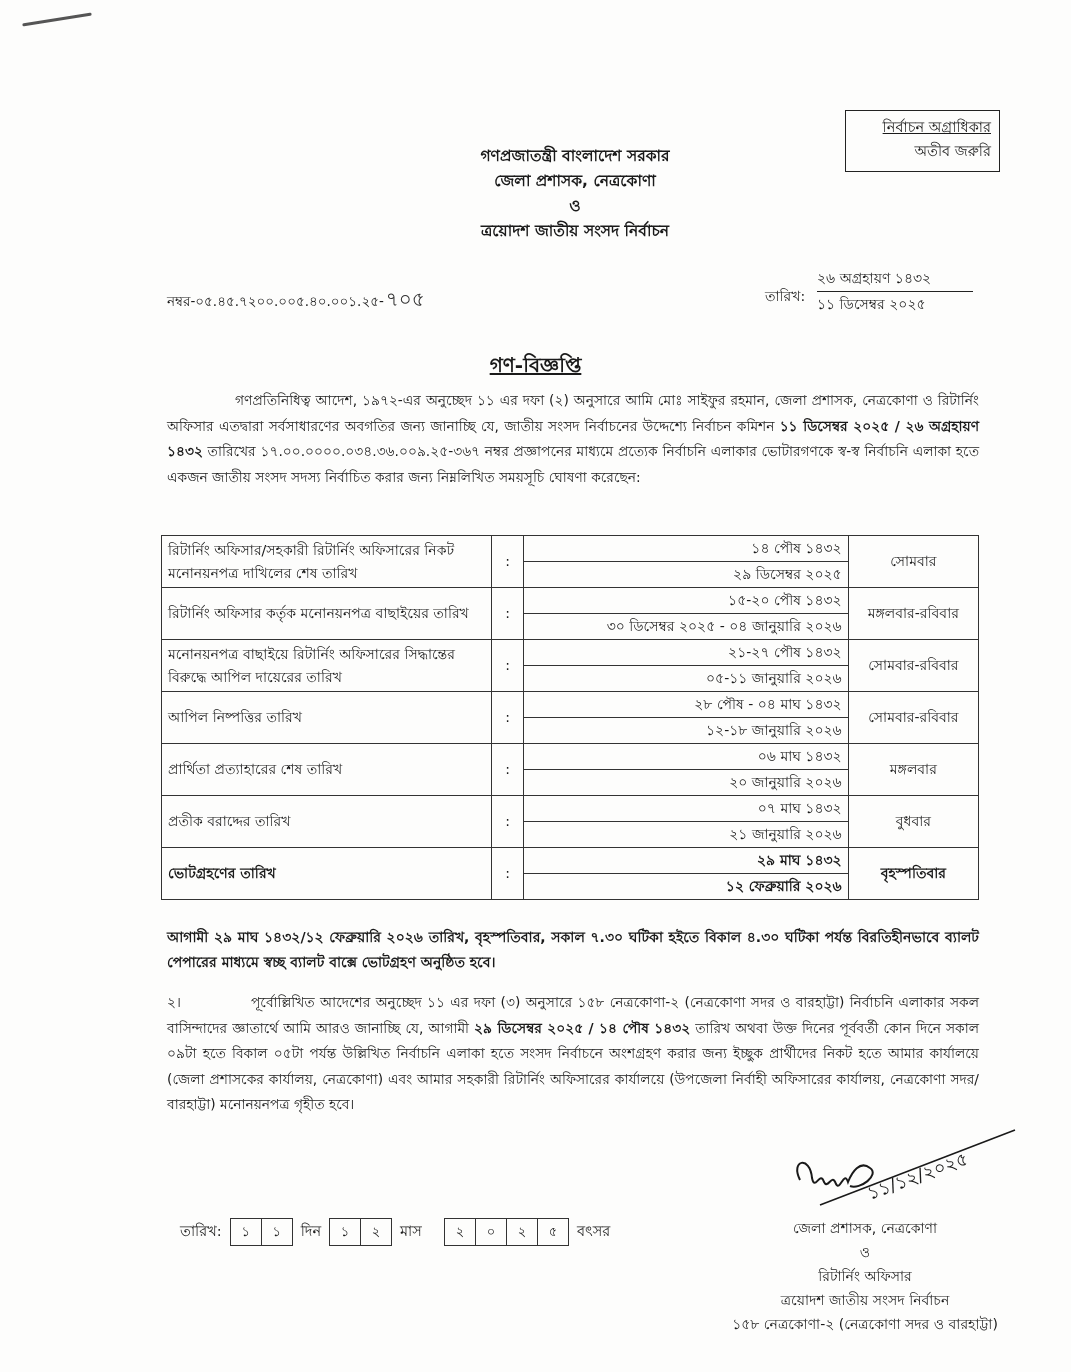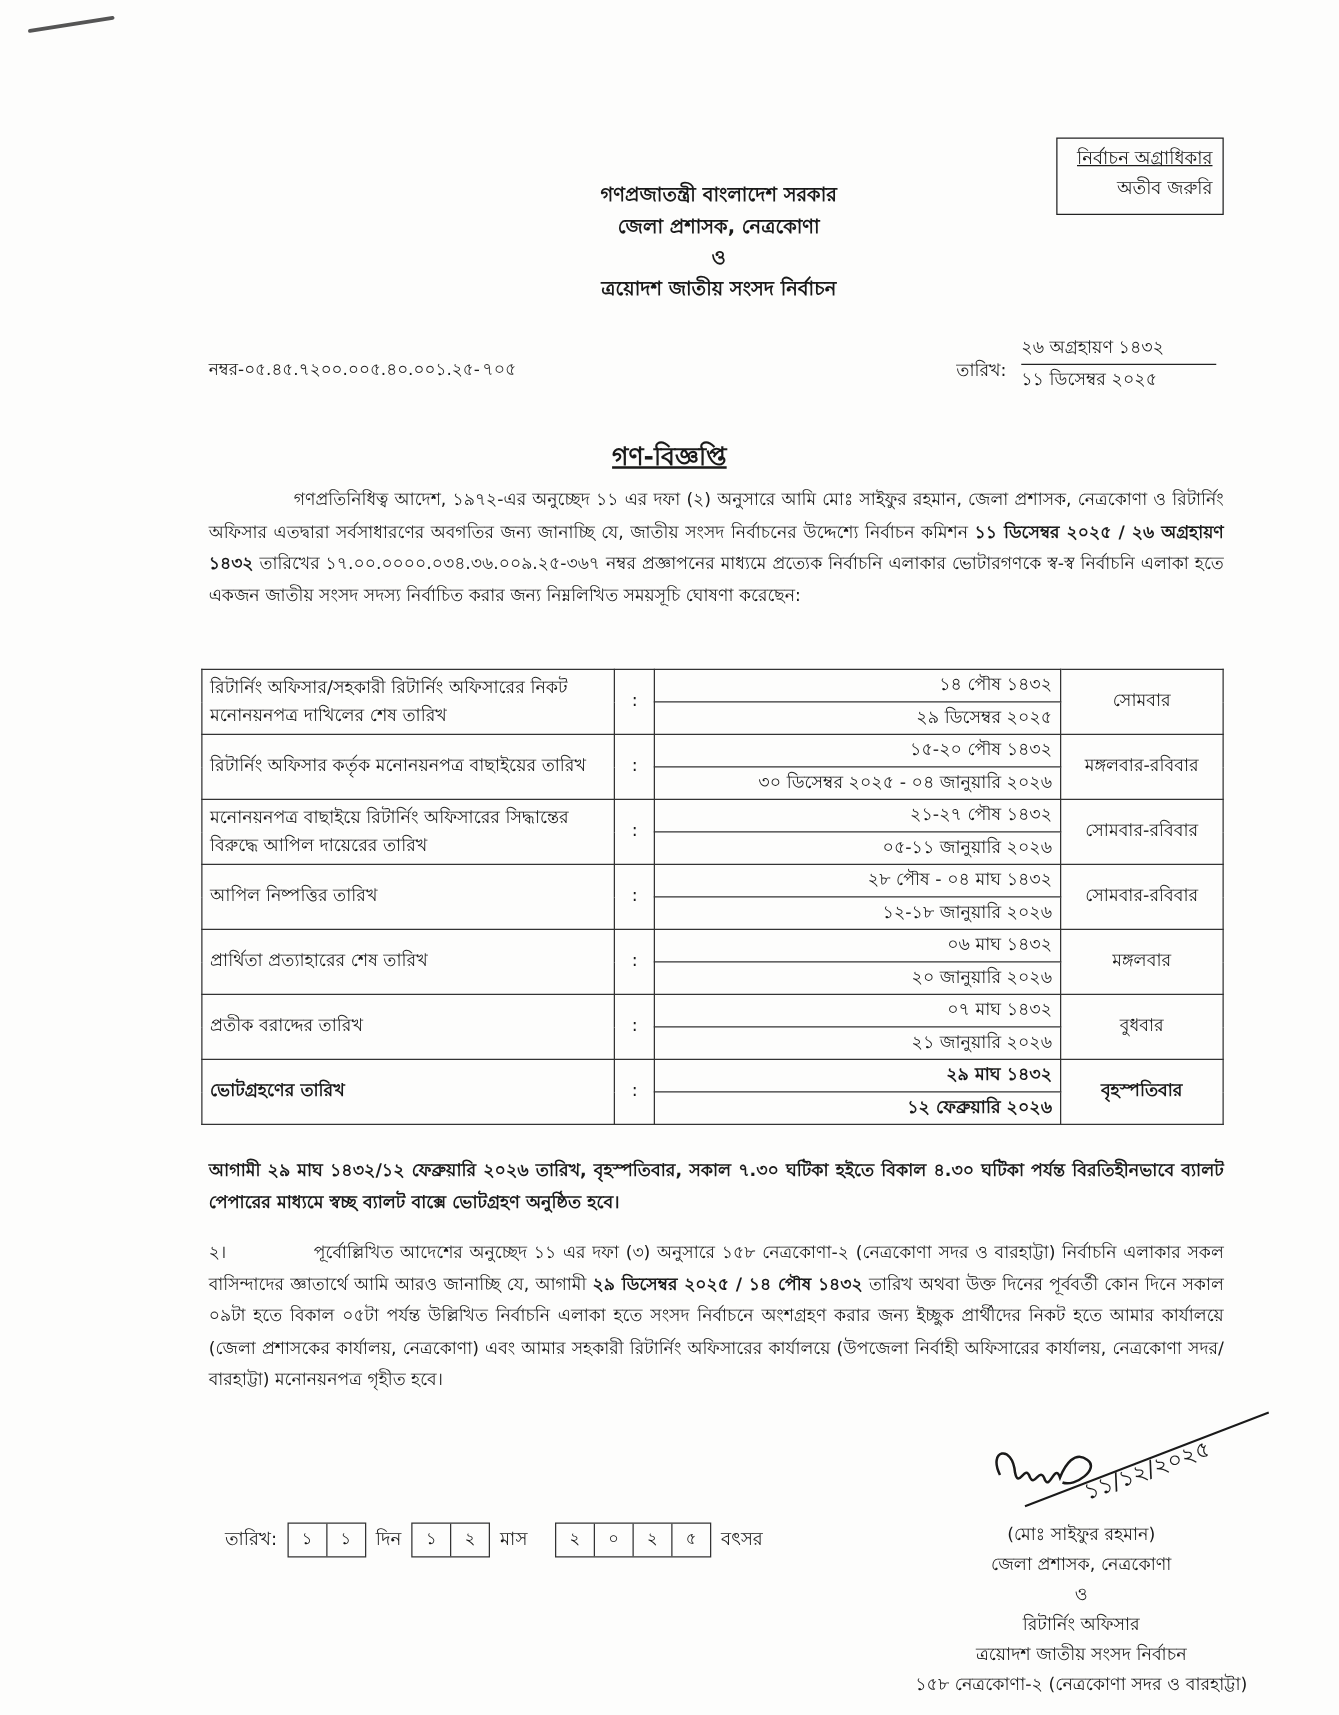--- a/index.html
+++ b/index.html
@@ -4,24 +4,24 @@
   <style>
     html, body { margin:0; padding:0; }
     body {
       width:1071px; height:1372px; position:relative; overflow:hidden;
       background:#fdfdfc; color:#1a1a1a;
       font-family:"DejaVu Sans", sans-serif;
     }
     .abs { position:absolute; }
     .pen-mark { left:22px; top:18px; width:70px; height:3px; background:#555; transform:rotate(-9deg); border-radius:2px; }
     .header-block { left:380px; top:112px; width:390px; text-align:center; font-weight:bold; font-size:15.5px; line-height:25px;margin-top:32px; }
-    .priority-box { left:845px; top:110px; width:134px; height:62px; border:1.5px solid #222; text-align:right; font-size:14.5px; line-height:24px; padding:4px 8px 16px 0; box-sizing:border-box; }
+    .priority-box { left:845px; top:110px; width:155px; height:62px; border:1.5px solid #222; text-align:right; font-size:14.5px; line-height:24px; padding:4px 8px 16px 0; box-sizing:border-box; }
     .priority-box .u { text-decoration:underline; }
     .memo-no { left:167px; top:284px; font-size:13.5px; }
-    .memo-no .hand { font-family:"DejaVu Serif", serif; font-size:14px; color:#333; margin-left:2px; }
+    .memo-no .hand { font-family:"DejaVu Serif", serif; font-size:20px; color:#333; margin-left:2px; }
     .memo-date { left:765px; top:268px; font-size:14px; }
     .memo-date .lbl { position:absolute; left:0; top:17px; }
     .memo-date .frac { position:absolute; left:52px; top:0; width:156px; text-align:left; }
     .memo-date .frac .top { border-bottom:1.5px solid #222; padding-bottom:3px; line-height:20px; }
     .memo-date .frac .bot { line-height:24px; }
     .notice-title { left:0; width:1071px; top:350px; text-align:center; font-weight:bold; font-size:20px; text-decoration:underline; }
     .para1 { left:167px; top:388px; width:812px; font-size:13.8px; line-height:25.5px; text-align:justify; }
     .para1 .indent { display:inline-block; width:68px; }
     table.sched { position:absolute; left:161px; top:516px; width:818px; border-collapse:collapse; font-size:14px;margin-top:19px; }
     table.sched td { border:1.3px solid #333; padding:0 6px; height:25px; line-height:25px; }
@@ -170,19 +170,18 @@
   <div class="box-group" style="margin-left:14px">
     <span>২</span>
     <span>০</span>
     <span>২</span>
     <span>৫</span>
   </div>
   <span>বৎসর</span>
 </div>
 
 <div class="abs signatory">
-  <div>(মোঃ সাইফুর রহমান)</div>
   <div>জেলা প্রশাসক, নেত্রকোণা</div>
   <div>ও</div>
   <div>রিটার্নিং অফিসার</div>
   <div>ত্রয়োদশ জাতীয় সংসদ নির্বাচন</div>
   <div>১৫৮ নেত্রকোণা-২ (নেত্রকোণা সদর ও বারহাট্টা)</div>
 </div>
 
 </body></html>

